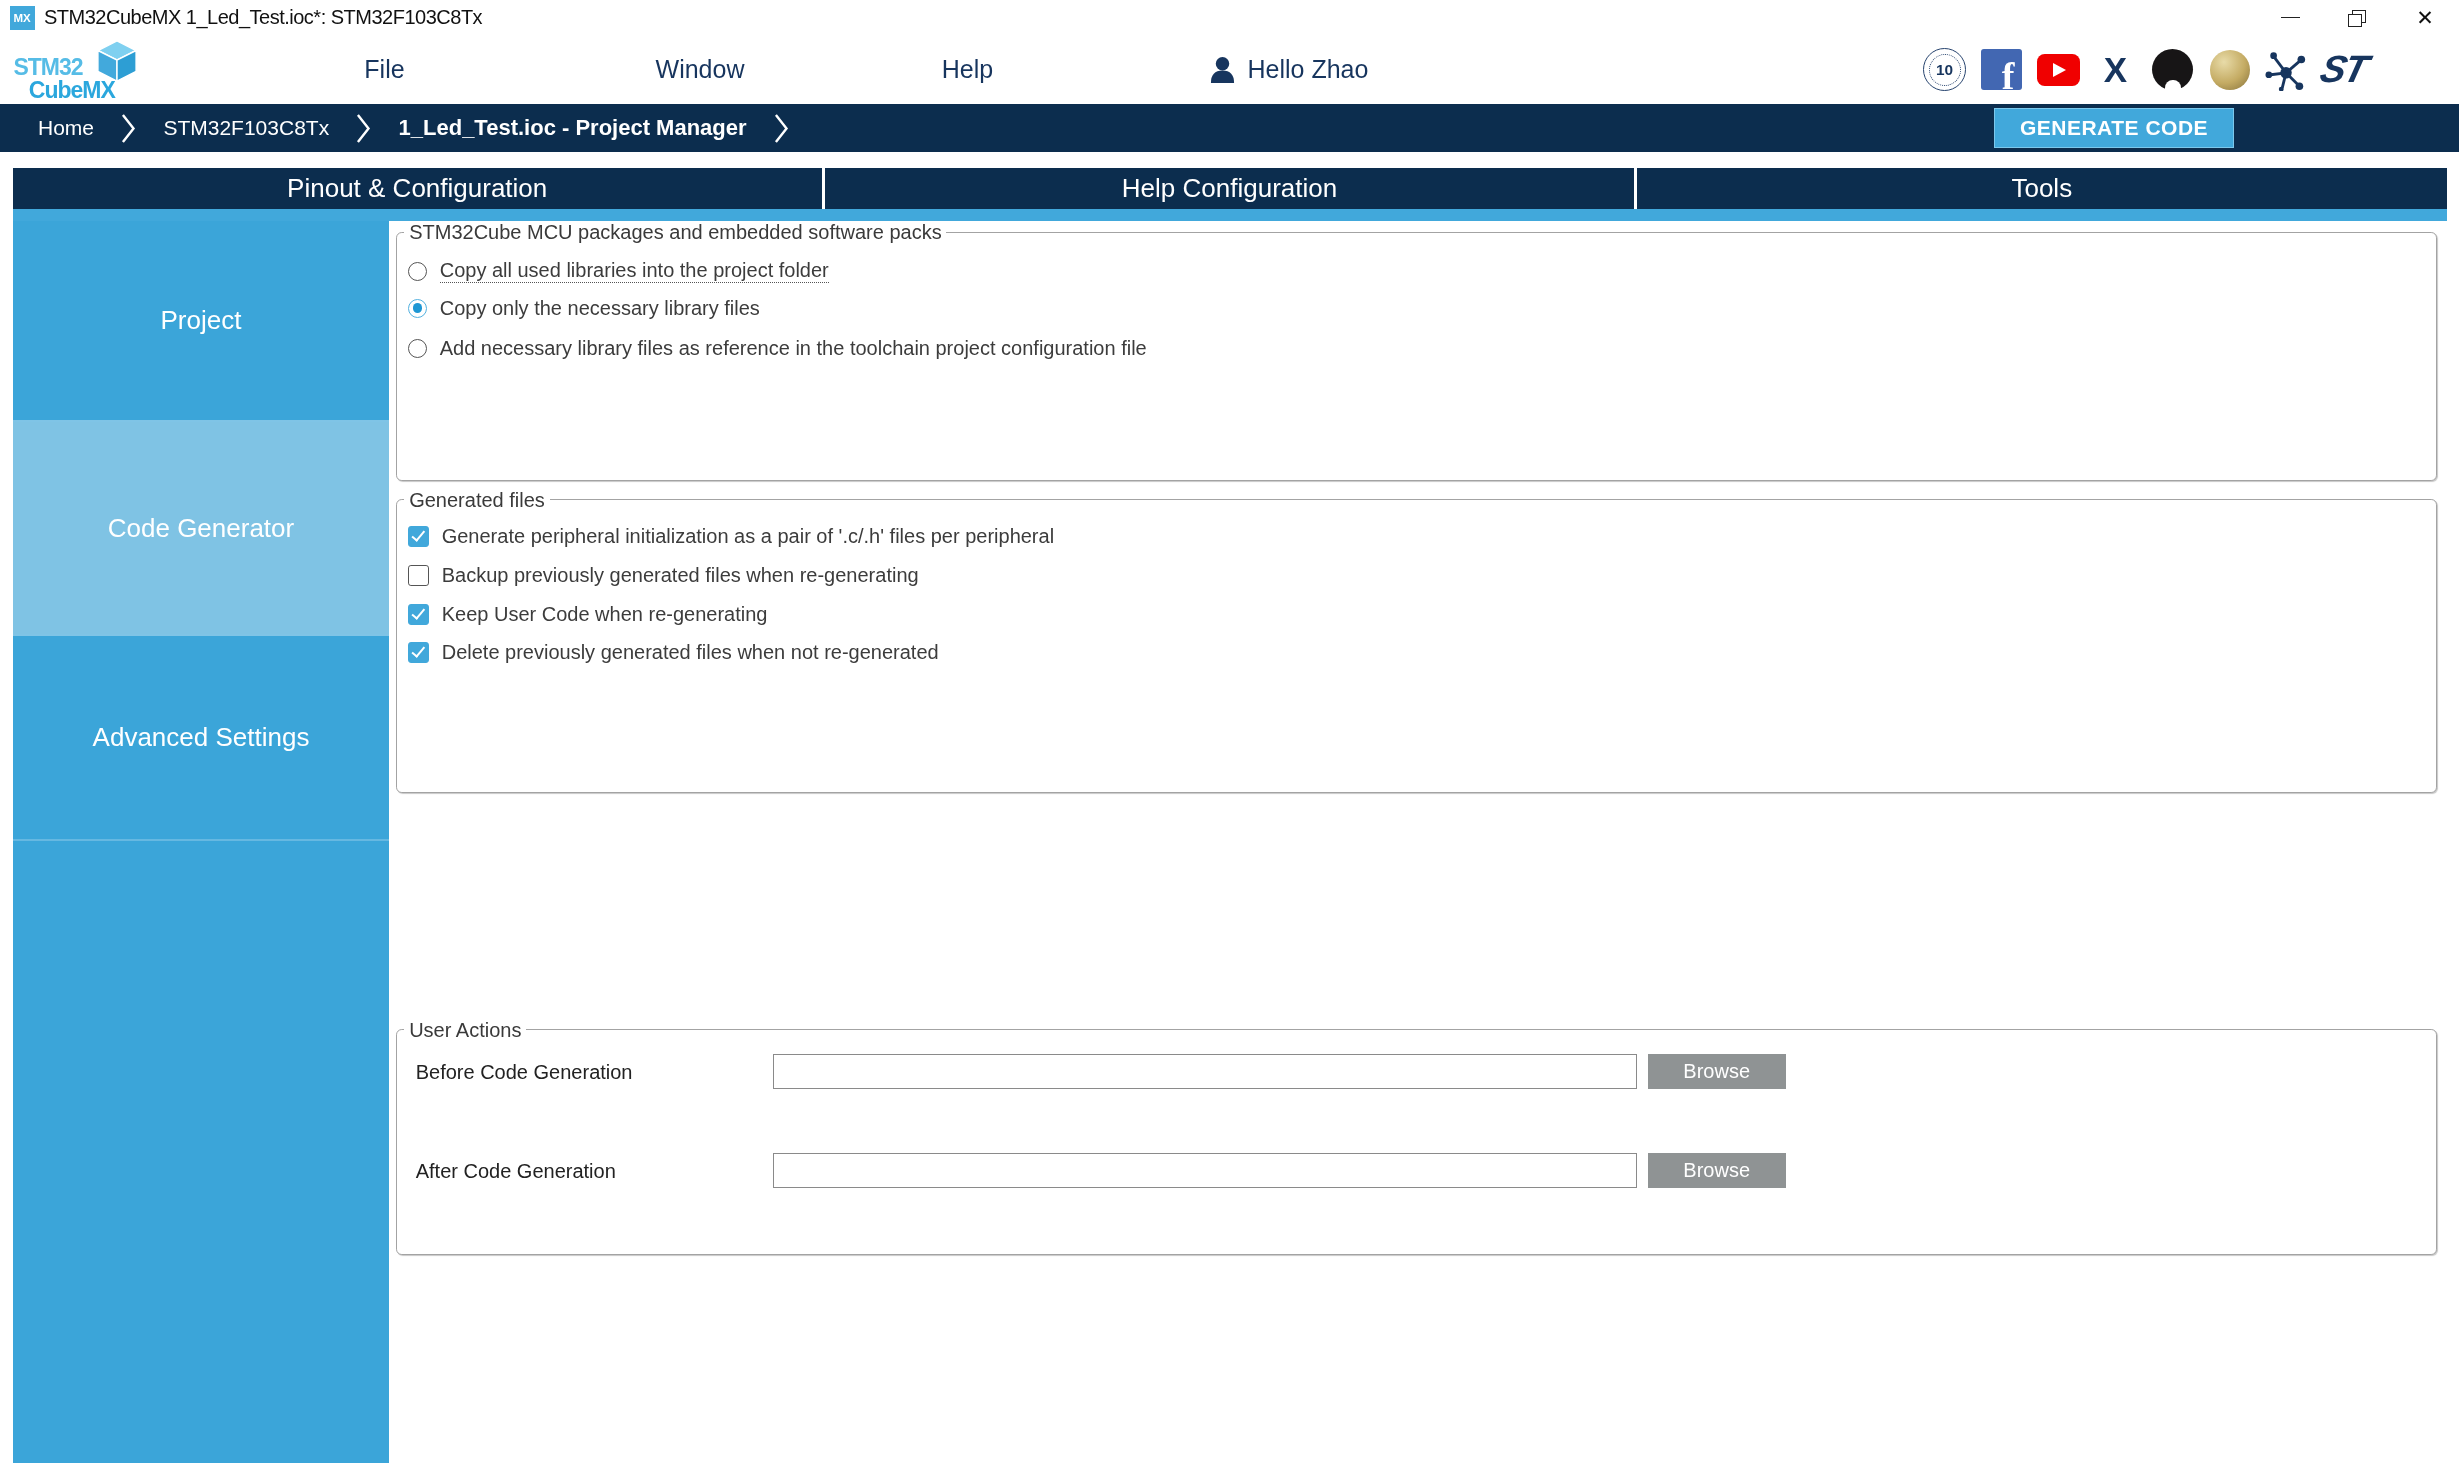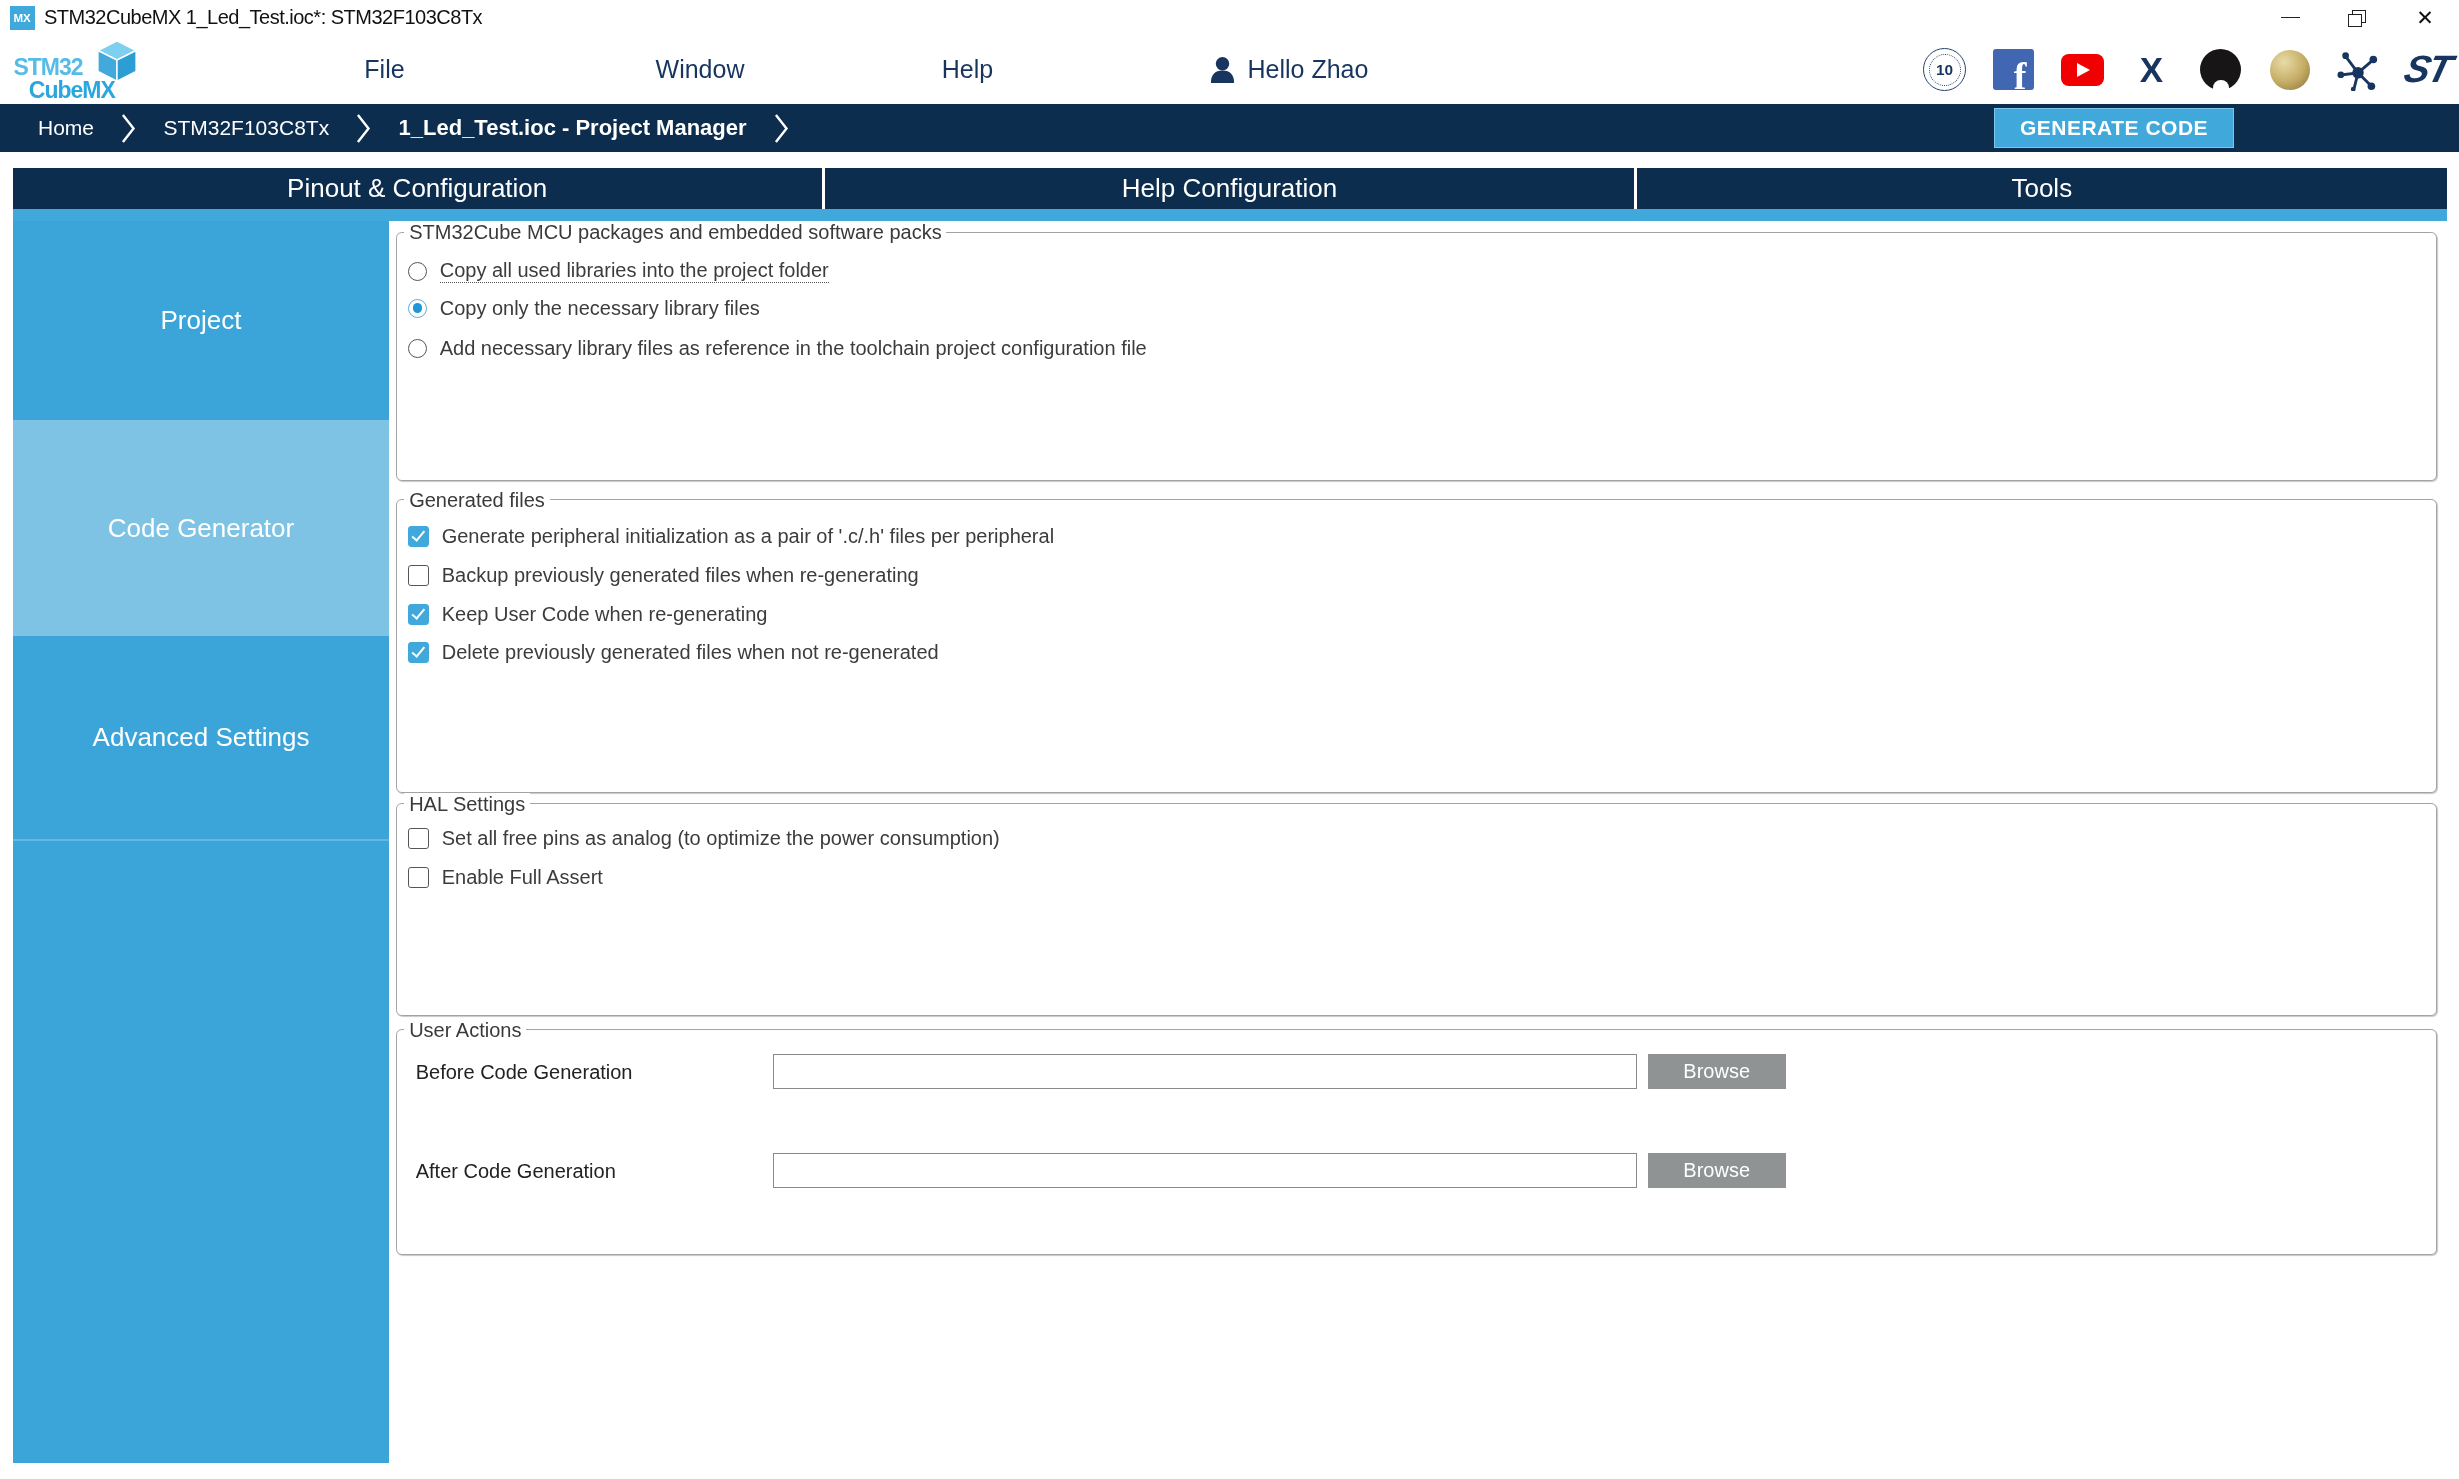--- a/index.html
+++ b/index.html
@@ -23,21 +23,21 @@
   
   .menubar { position:absolute; left:0; top:35px; width:2459px; height:69px; background:#fff; }
   .logo { position:absolute; left:13.4px; top:1.9px; width:125px; height:67px; }
   .logo-top { position:absolute; left:0; top:17.3px; font-size:23px; font-weight:bold; color:#56bce6; letter-spacing:-1px;}
   .logo-bottom { position:absolute; left:15.4px; top:40px; font-size:23px; font-weight:bold; color:#2ba7dd; letter-spacing:-1px;}
   .logo-cube { position:absolute; left:83px; top:1.9px; }
   .menu-item { position:absolute; top:0; height:69px; line-height:69px; font-size:25px; color:#17355e; text-align:center; cursor:default;}
   .mi-file { left:327px; width:115px; } .mi-window { left:633px; width:134px; } .mi-help { left:910px; width:115px; }
   .user-chip { position:absolute; left:1209px; top:0; height:69px; display:flex; align-items:center; gap:11.5px; }
   .user-name { font-size:25px; color:#17355e; }
-  .social { position:absolute; left:1923px; top:0; height:69px; display:flex; align-items:center; gap:26px; }
+  .social { position:absolute; left:1923px; top:0; height:69px; display:flex; align-items:center; gap:14px; }
   .sicon { width:43px; height:43px; display:flex; align-items:center; justify-content:center; }
   .badge10 { width:43px; height:43px; border:1.9px solid #26436e; border-radius:50%; display:flex; align-items:center; justify-content:center; }
   .badge10-inner { width:32px; height:32px; border:1px dotted #26436e; border-radius:50%; display:flex; align-items:center; justify-content:center;
                    font-size:15.4px; font-weight:bold; color:#17355e; }
   .fb { width:41px; height:41px; background:#4267b2; border-radius:2.9px; position:relative; overflow:hidden; }
   .fb span { position:absolute; right:7.7px; bottom:-7.7px; color:#fff; font-size:38px; font-weight:bold; font-family:"Liberation Serif",serif; }
   .yt { width:43px; height:32px; background:#f00000; border-radius:7.7px; display:flex; align-items:center; justify-content:center; }
   .yt-tri { width:0; height:0; border-left:13.4px solid #fff; border-top:7.7px solid transparent; border-bottom:7.7px solid transparent; margin-left:2.9px;}
   .xx { font-size:35px; color:#17355e; font-weight:600; }
   .gh { width:41px; height:41px; background:#171516; border-radius:50%; position:relative;}
@@ -265,31 +265,20 @@
         <span class="rowlabel">Keep User Code when re-generating</span>
       </div>
       <div class="row" style="top:140px;">
         <span class="checkbox checked">
             <span class="mark"></span>
           </span>
         <span class="rowlabel">Delete previously generated files when not re-generated</span>
       </div>
     </div>
 
-    <div class="fieldset fs-2">
-      <span class="legend">HAL Settings</span>
-      <div class="row" style="top:22px;">
-        <span class="checkbox"></span>
-        <span class="rowlabel">Set all free pins as analog (to optimize the power consumption)</span>
-      </div>
-      <div class="row" style="top:61px;">
-        <span class="checkbox"></span>
-        <span class="rowlabel">Enable Full Assert</span>
-      </div>
-    </div>
 
     <div class="fieldset fs-3">
       <span class="legend">User Actions</span>
       <span class="ua-label" style="top:31px;">Before Code Generation</span>
       <input class="ua-input" style="top: 24px;" type="text" value="">
       <div class="browse-btn" style="top:24px;">Browse</div>
       <span class="ua-label" style="top:130px;">After Code Generation</span>
       <input class="ua-input" style="top: 123px;" type="text" value="">
       <div class="browse-btn" style="top:123px;">Browse</div>
     </div>

